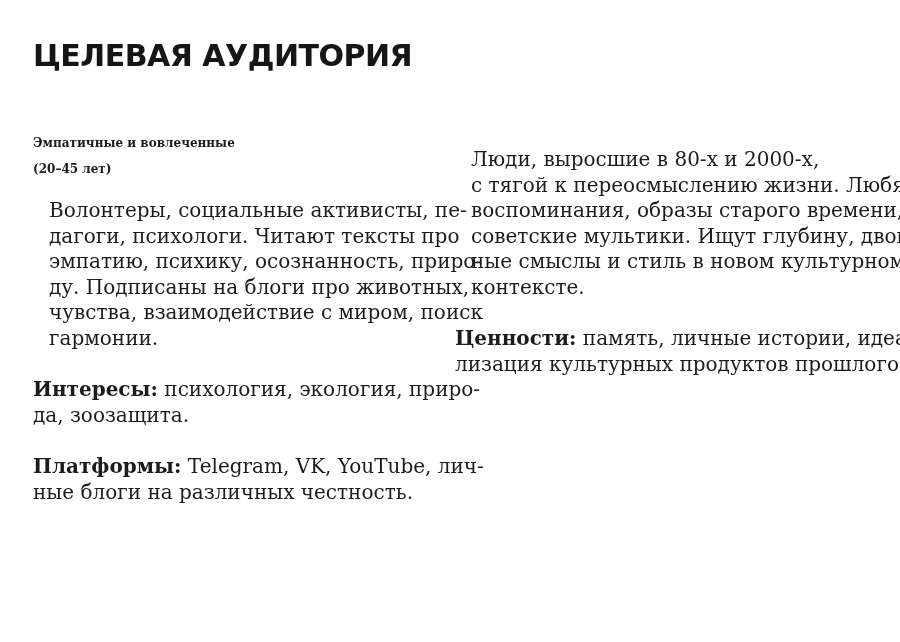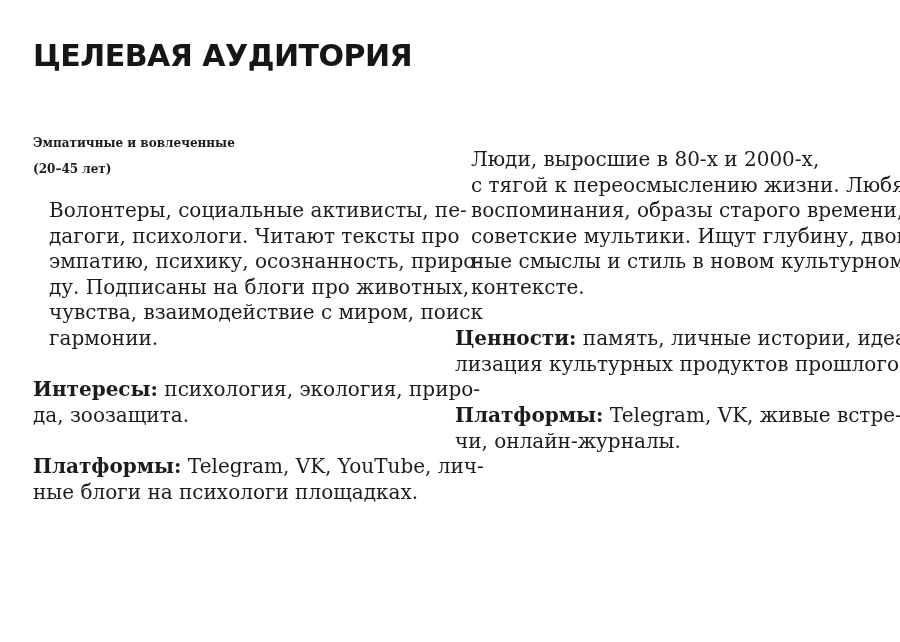--- a/index.html
+++ b/index.html
@@ -79,30 +79,28 @@
 (20–45 лет)</h2>
       <p class="column-description">Волонтеры, социальные активисты, пе-
 дагоги, психологи. Читают тексты про
 эмпатию, психику, осознанность, приро-
 ду. Подписаны на блоги про животных,
 чувства, взаимодействие с миром, поиск
 гармонии.</p>
       <p class="section-paragraph"><strong>Интересы:</strong><span> психология, экология, приро-
 да, зоозащита.</span></p>
       <p class="section-paragraph"><strong>Платформы:</strong><span> Telegram, VK, YouTube, лич-
-ные блоги на психологи площадках.</span></p>
+ные блоги на различных честность.</span></p>
     </div>
 
     <div class="audience-column right">
       <p class="column-description">Люди, выросшие в 80-х и 2000-х,
 с тягой к переосмыслению жизни. Любят
 воспоминания, образы старого времени,
 советские мультики. Ищут глубину, двой-
 ные смыслы и стиль в новом культурном
 контексте.</p>
       <p class="section-paragraph"><strong>Ценности:</strong><span> память, личные истории, идеа-
 лизация культурных продуктов прошлого.</span></p>
-      <p class="section-paragraph"><strong>Платформы:</strong><span> Telegram, VK, живые встре-
-чи, онлайн-журналы.</span></p>
     </div>
 
   </div>
 </div>
 
 </body></html>

